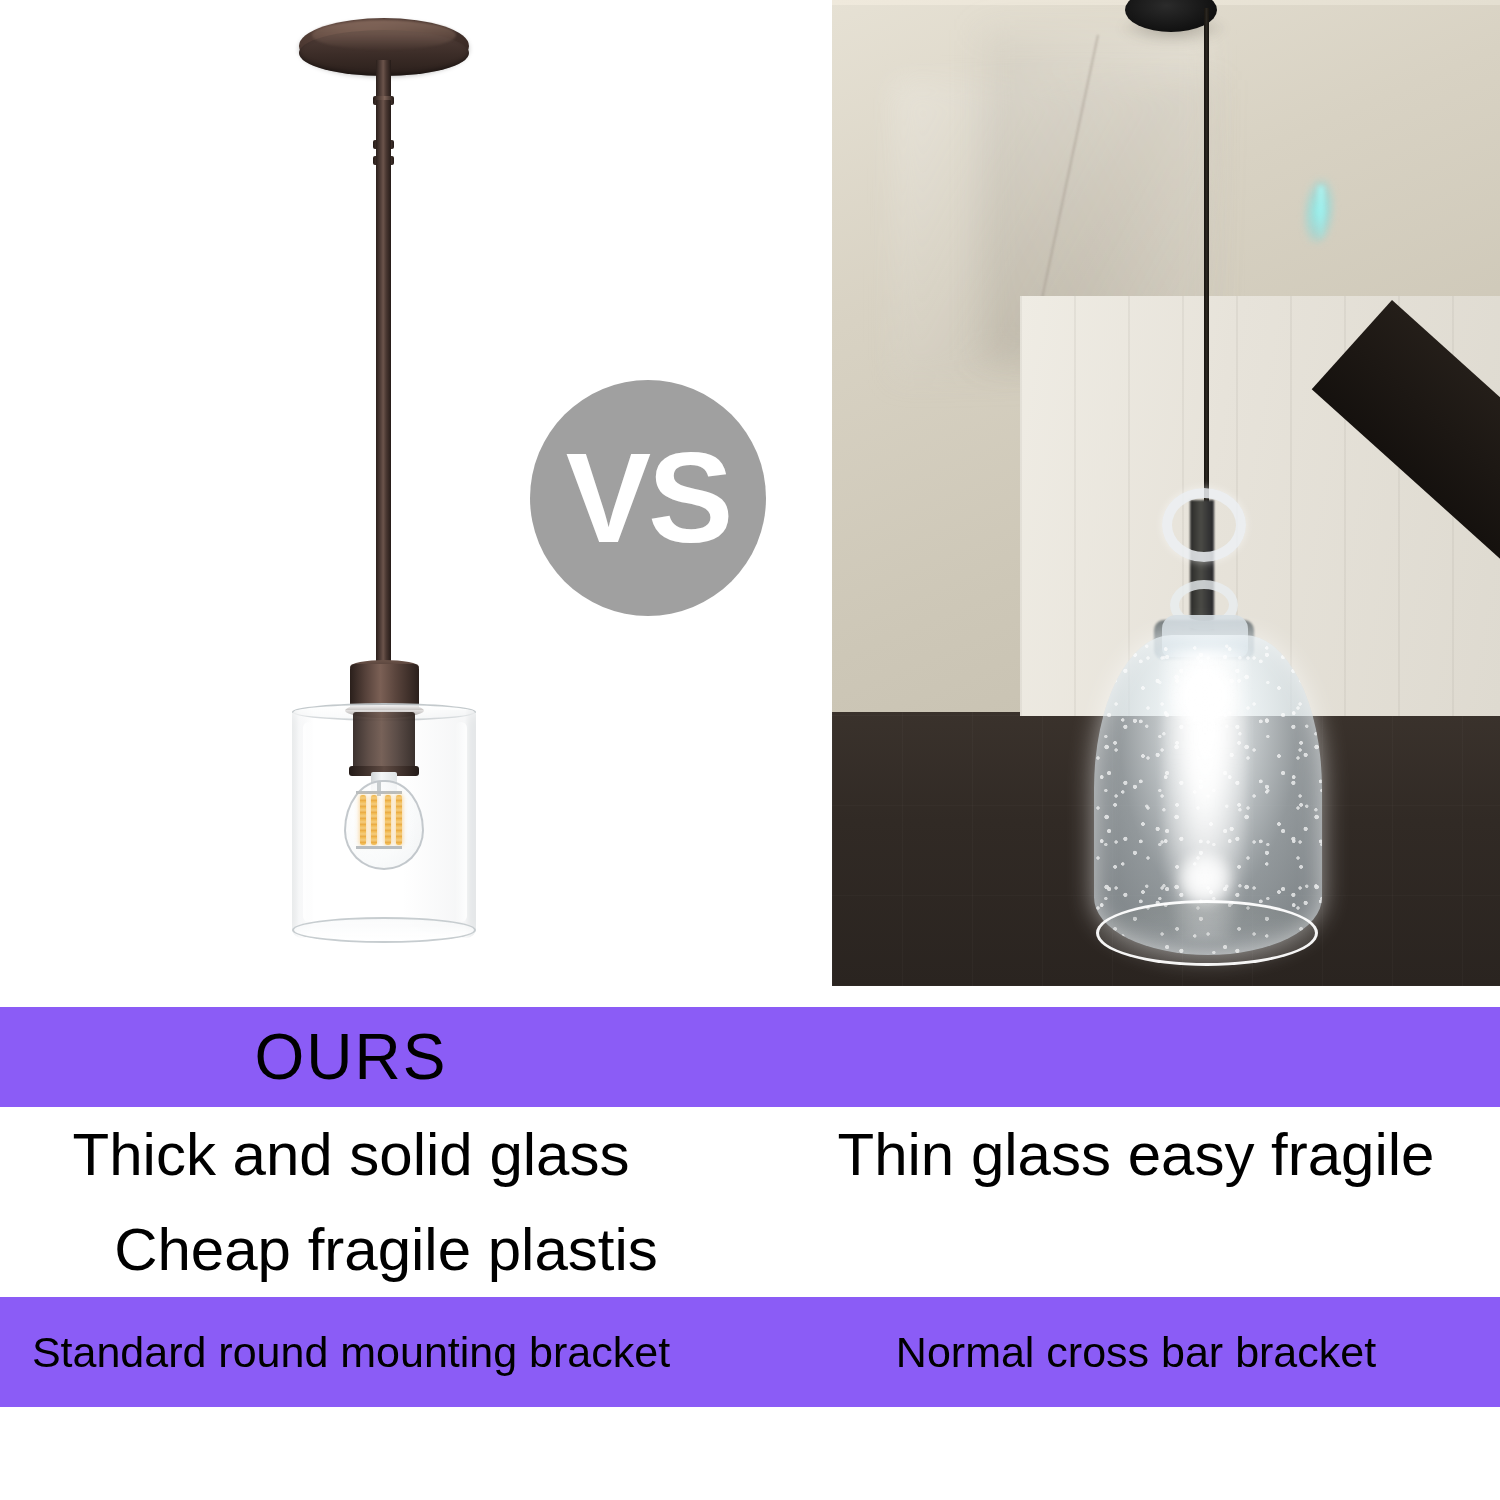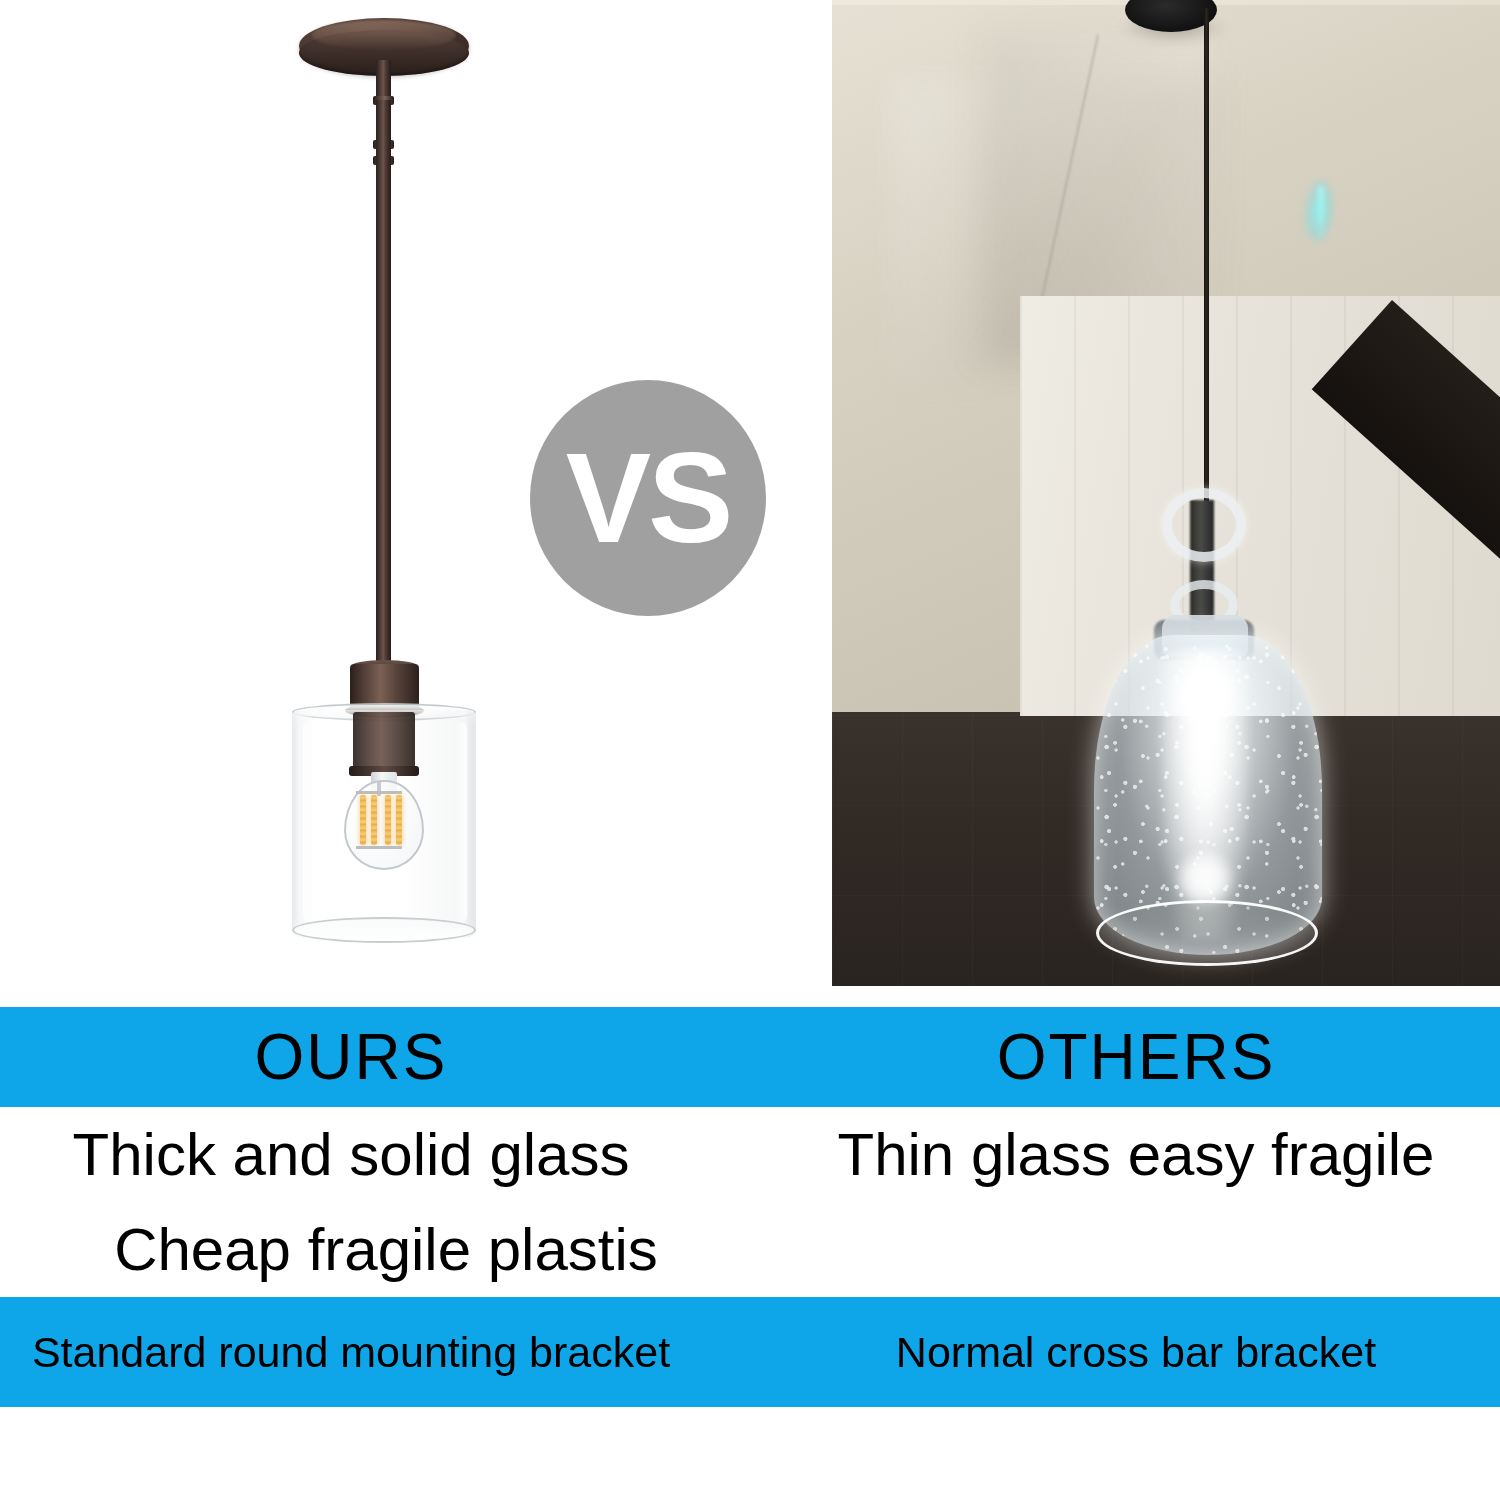--- a/index.html
+++ b/index.html
@@ -342,21 +342,21 @@
   .bell-collar {
     position:absolute; left:322px; top:620px; width:100px; height:40px;
     background:linear-gradient(180deg, rgba(70,80,85,0.75), rgba(120,140,150,0.55));
     border-radius:10px;
     filter:blur(1px);
   }
 
   
   .table { position:absolute; left:0; top:1007px; width:1500px; }
   .row { display:flex; width:1500px; }
-  .row.band-gray  { background:#0ea5e9; }
+  .row.band-gray  { background:#8b5cf6; }
   .row.band-white { background:#ffffff; }
   .row.header-row { height:100px; }
   .row.data-row   { height:95px; }
   .row.data-row-last { height:110px; }
 
   .cell {
     flex:0 0 50%;
     display:flex; align-items:center; justify-content:center;
     color:#000;
     font-family:"Liberation Sans Narrow","Liberation Sans", sans-serif;
@@ -454,21 +454,20 @@
       <div class="bell-hotspot"></div>
       <div class="bell-hotspot2"></div>
       <div class="bell-rim"></div>
     </div>
   </div>
 
   <div class="table">
 
     <div class="row band-gray header-row">
       <div class="cell head ours">OURS</div>
-      <div class="cell head others">OTHERS</div>
     </div>
 
     <div class="row band-white data-row">
       <div class="cell ours">Thick and solid glass</div>
       <div class="cell others">Thin glass easy fragile</div>
     </div>
 
 
     <div class="row band-white data-row">
       <div class="cell others">Cheap fragile plastis</div>

